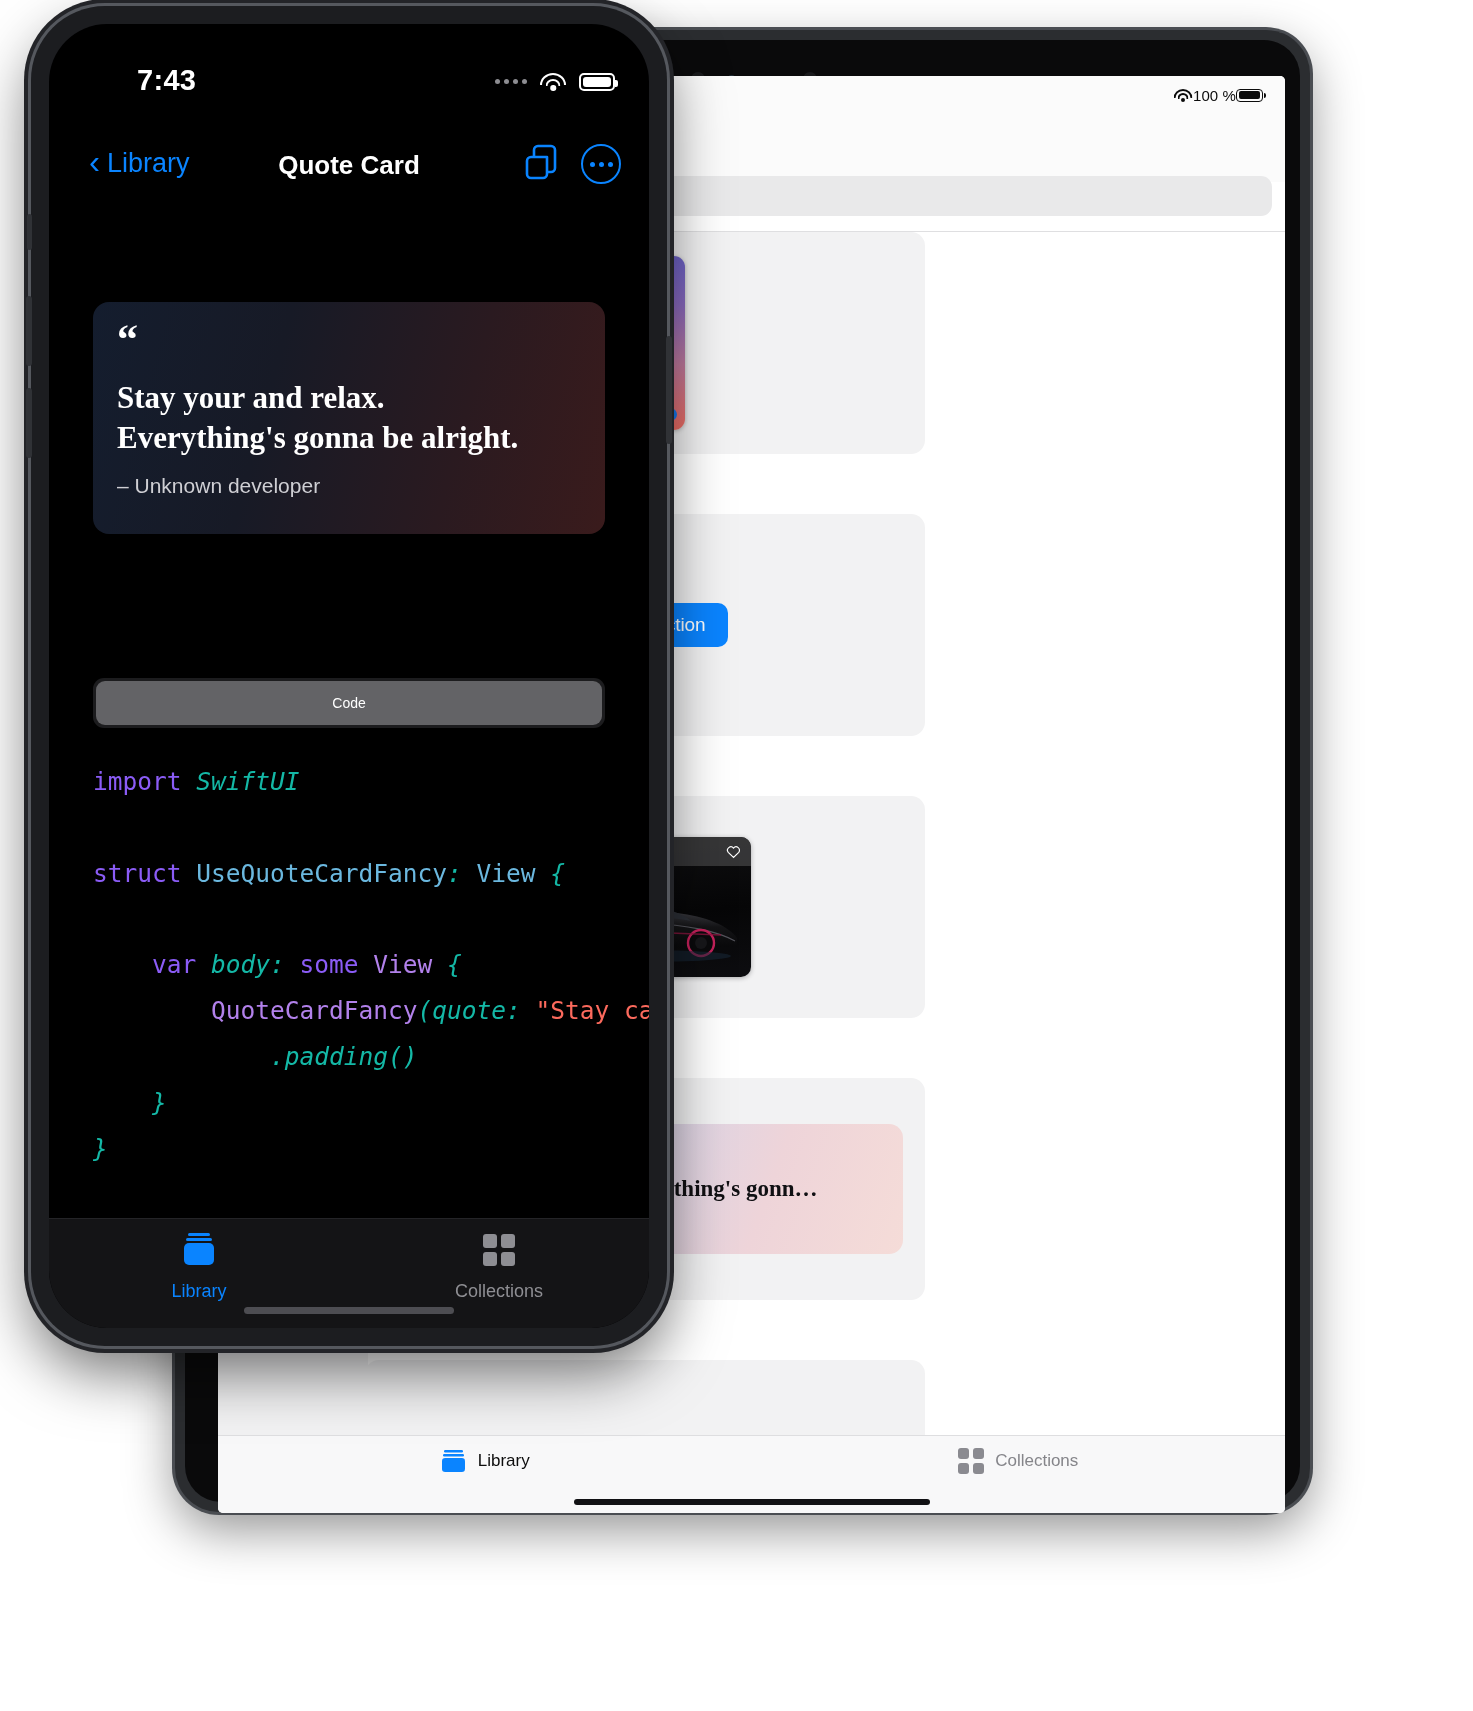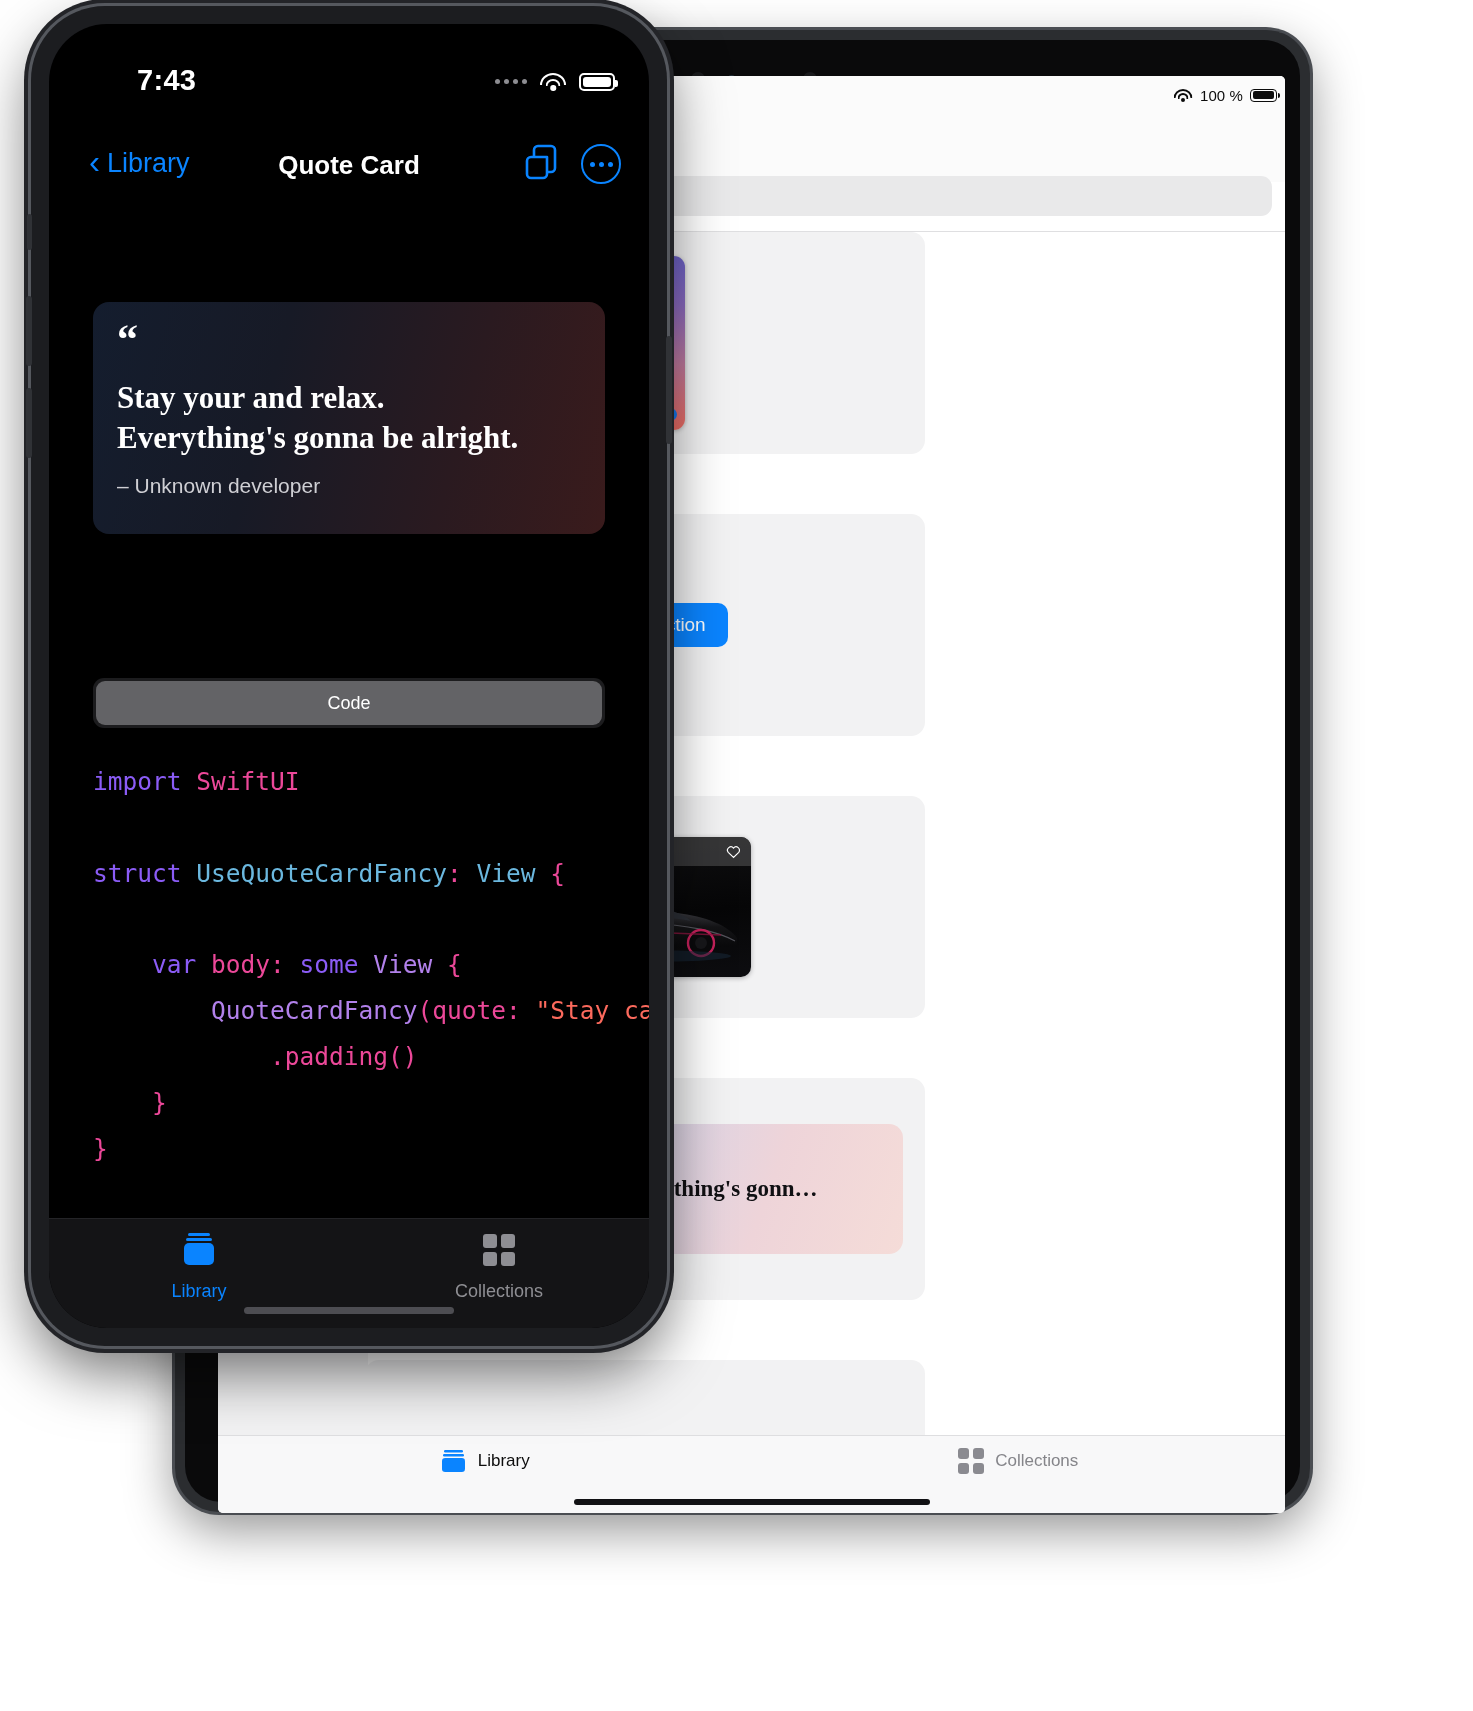--- a/index.html
+++ b/index.html
@@ -29,21 +29,21 @@
   }
   .notch-dot { position:absolute; width:14px;height:14px;border-radius:50%;background:#191a1c; top:0;}
   .notch-dot.d1{left:0;} .notch-dot.d2{left:36px;}
   .notch-dot.d3{left:72px;width:9px;height:9px;top:3px;background:#24303a;}
   .notch-dot.d4{left:148px;}
 
   
   .ipad-status {
     position:absolute; left:0; top:0; width:100%; height:38px;
     display:flex; align-items:center; justify-content:flex-end;
-    padding-right:8px; gap:7px; background:#fbfbfb;
+    padding-right:22px; background:#fbfbfb;
   }
   .ipad-status .battpct { font-size:15px; color:#0c0c0c; letter-spacing:.1px;}
   .wifi-ic { width:19px;height:14px; position:relative; }
   .wifi-ic i { position:absolute; border:2.1px solid #0c0c0c; border-bottom:none;
      border-radius:50% 50% 0 0 / 100% 100% 0 0; left:50%; transform:translateX(-50%); }
   .wifi-ic i:nth-child(1){ width:19px;height:9px; top:1px;}
   .wifi-ic i:nth-child(2){ width:11px;height:5.5px; top:5px;}
   .wifi-ic i:nth-child(3){ width:4px;height:4px; top:9.5px; border-radius:50%; background:#0c0c0c; border:none;}
   .batt-ic { width:27px;height:13px;border:1.6px solid #0c0c0c; border-radius:4px; position:relative;}
   .batt-ic::after{content:"";position:absolute;right:-4px;top:3.5px;width:2.2px;height:5px;background:#0c0c0c;border-radius:0 2px 2px 0;}
@@ -181,30 +181,30 @@
     padding:24px 24px;
   }
   .qcard-phone .qm{font-family:"Liberation Serif",serif;font-size:42px;font-weight:700;color:#fff;line-height:.62;}
   .qcard-phone .qt{font-family:"Liberation Serif",serif;font-size:31px;font-weight:700;color:#fff;line-height:1.3;margin-top:26px;}
   .qcard-phone .qa{font-size:21px;color:#cfcfd4;margin-top:15px;}
 
   .seg {
     position:absolute; left:44px; top:654px; width:512px; height:50px;
     background:#1c1c1e; border-radius:11px; display:flex; padding:3px;
   }
-  .seg .s { flex:1; display:flex; align-items:center; justify-content:center; font-size:18px; color:#fff; border-radius:9px;}
+  .seg .s { flex:1; display:flex; align-items:center; justify-content:center; font-size:14px; color:#fff; border-radius:9px;}
   .seg .s.on { background:#636366; }
 
   .code { position:absolute; left:44px; top:735px; right:0; bottom:110px; overflow:hidden;
      font-family:"DejaVu Sans Mono","Liberation Mono", monospace; font-size:24.5px; line-height:1.87; white-space:pre; color:#ffffff; }
   .k { color:#8b5cf6; }  
   .ty{ color:#6bb8df; }
   .p { color:#b281eb; }  
   .s { color:#fc6a5d; }  
-  .w { color:#ec4899; }
+  .w { color:#14b8a6;font-style:italic; }
 
   .code-fade { position:absolute; left:0; right:0; bottom:110px; height:26px;
      background:linear-gradient(180deg, rgba(0,0,0,0) 0%, #000 85%); }
 
   .ph-tabbar { position:absolute; left:0; bottom:0; width:100%; height:110px;
      background:#141416; border-top:1px solid #242427; display:flex; padding-top:12px;}
   .ph-tab { flex:1; display:flex; flex-direction:column; align-items:center; gap:7px; }
   .ph-tab span { font-size:18px; color:#8e8e93; }
   .ph-tab.active span { color:#0a84ff; }
   .ph-home { position:absolute; left:50%; transform:translateX(-50%); bottom:14px; width:210px;height:7px;border-radius:4px;background:#4d4d52;}

